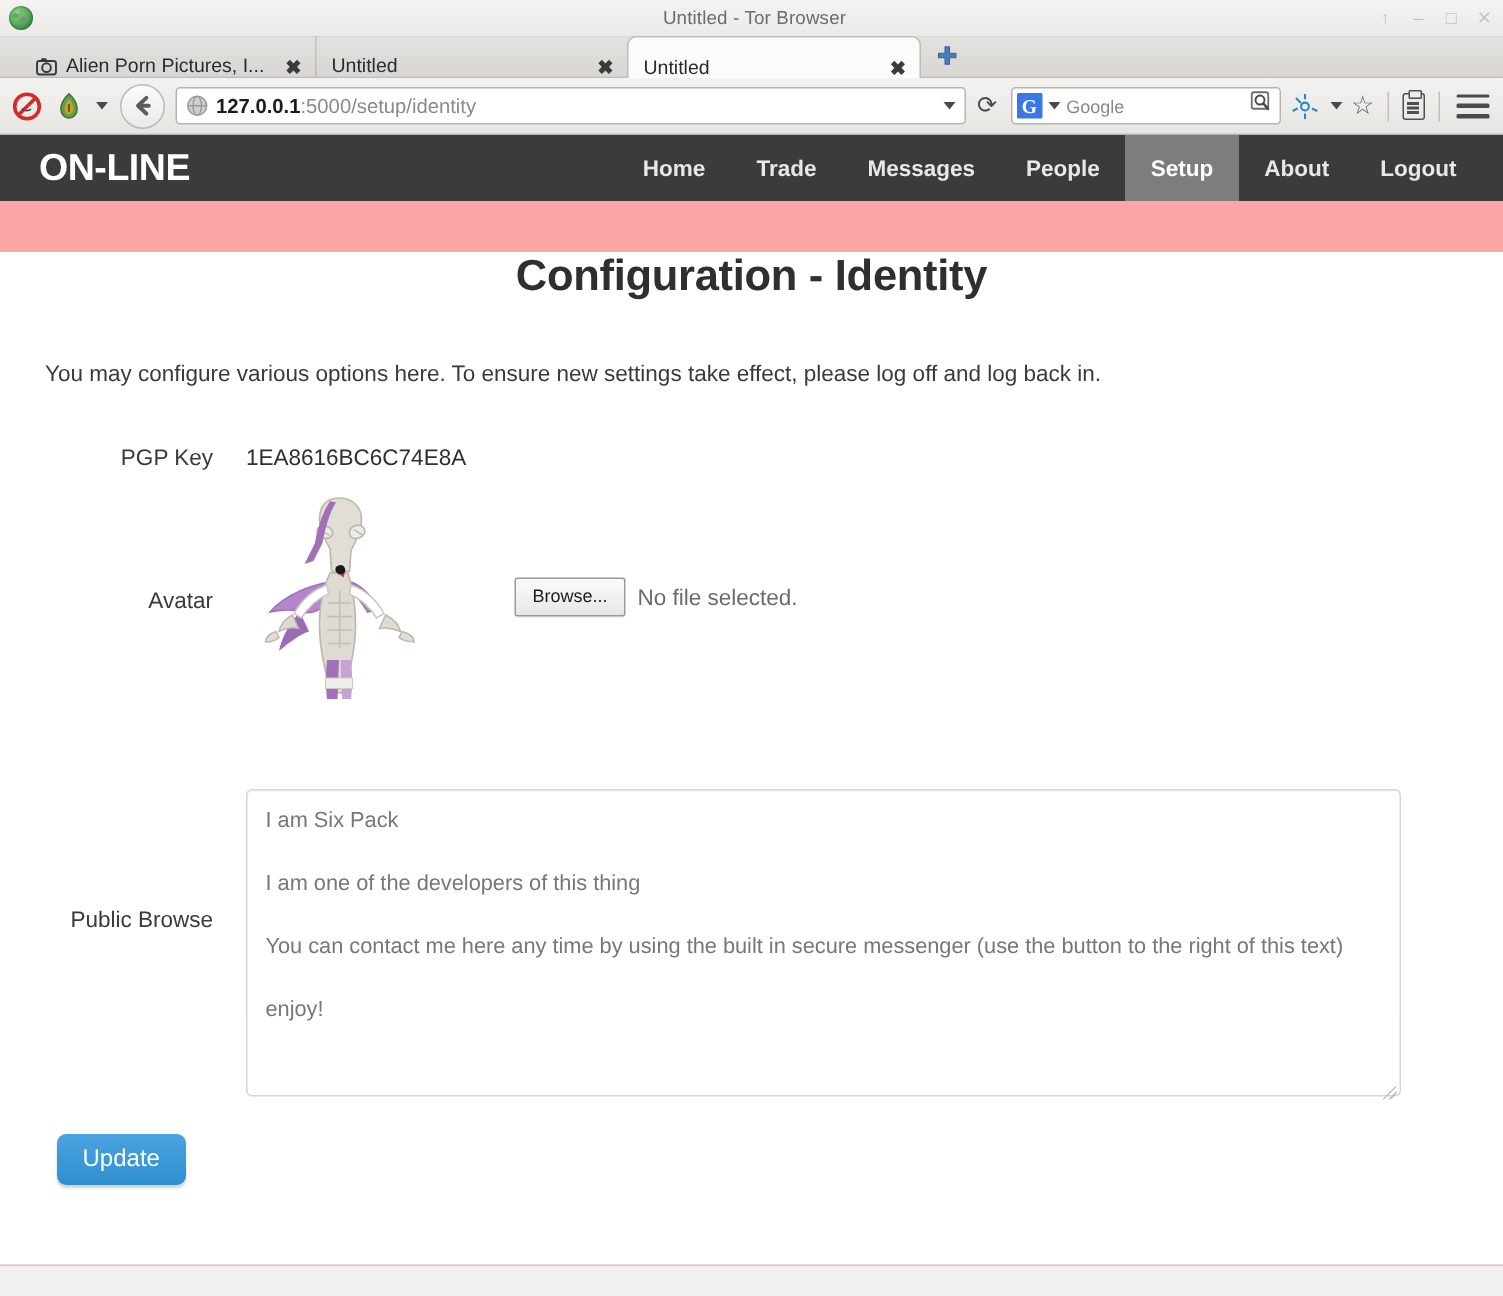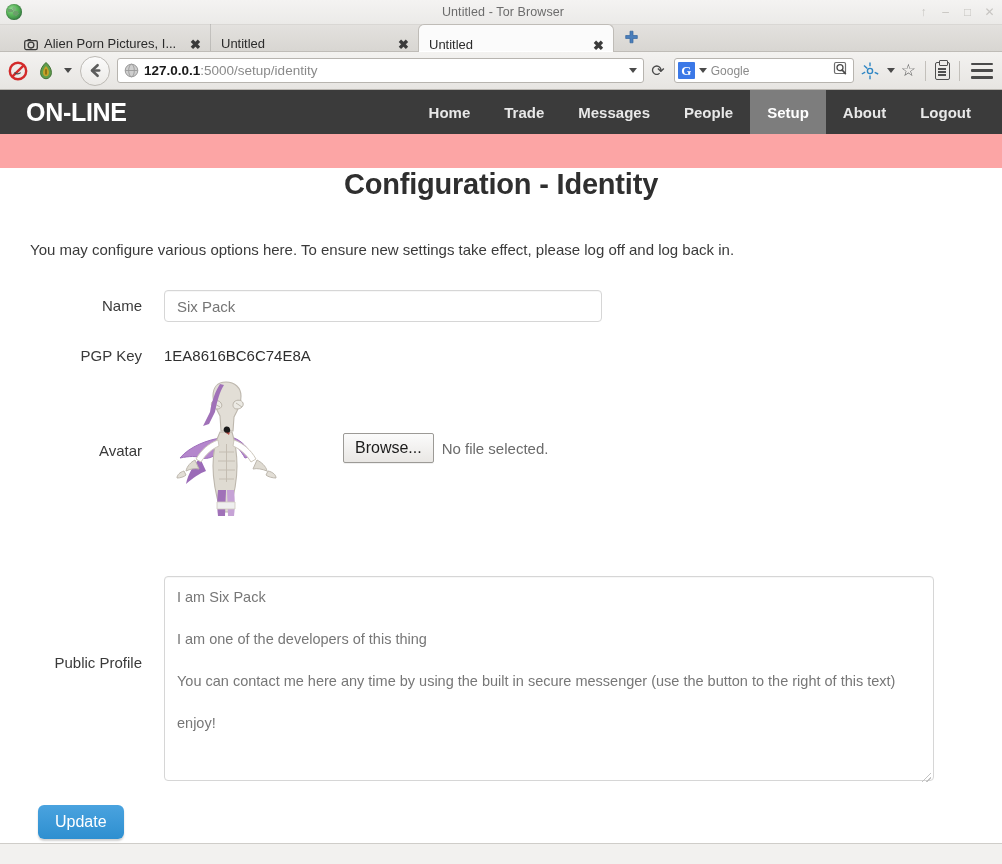--- a/index.html
+++ b/index.html
@@ -392,21 +392,21 @@
     background: #ffffff;
   }
   .filechooser {
     display: flex;
     align-items: center;
     gap: 8px;
     margin-left: 53px;
   }
   .browse-btn {
     font-family: "Liberation Sans", sans-serif;
-    font-size: 16px;
+    font-size: 12px;
     color: #1b1b1b;
     background: linear-gradient(to bottom, #fbfbfb 0%, #e9e7e4 100%);
     border: 1px solid #9c9a96;
     border-radius: 2px;
     padding: 5px 11px;
     line-height: 1.1;
     box-shadow: 0 1px 0 rgba(0,0,0,.06);
   }
   .nofile {
     font-size: 15px;
@@ -603,26 +603,20 @@
       </div>
     </div>
 
     <div class="pagebody">
 
       <h1 class="pagetitle">Configuration - Identity</h1>
       <p class="lede">You may configure various options here. To ensure new settings take effect, please log off and log back in.</p>
 
       <div class="form">
 
-        <div class="frow">
-          <div class="flabel">Name</div>
-          <div class="fctl">
-            <input class="textinput" type="text" placeholder="Six Pack" style="">
-          </div>
-        </div>
 
         <div class="frow" style="margin-top:18px;">
           <div class="flabel">PGP Key</div>
           <div class="fctl">
             <div class="statictext">1EA8616BC6C74E8A</div>
           </div>
         </div>
 
         <div class="frow avatar-row">
           <div class="flabel" style="padding-top:64px;">Avatar</div>
@@ -673,21 +667,21 @@
               </span>
               <span class="filechooser">
                 <button class="browse-btn">Browse...</button>
                 <span class="nofile">No file selected.</span>
               </span>
             </div>
           </div>
         </div>
 
         <div class="frow profile-row">
-          <div class="flabel">Public Profile</div>
+          <div class="flabel">Public Browse</div>
           <div class="fctl">
             <div class="ta-wrap">
               <textarea class="textarea" style="">I am Six Pack
 
 I am one of the developers of this thing
 
 You can contact me here any time by using the built in secure messenger (use the button to the right of this text)
 
 enjoy!</textarea>
               <span class="ta-grip"></span>

